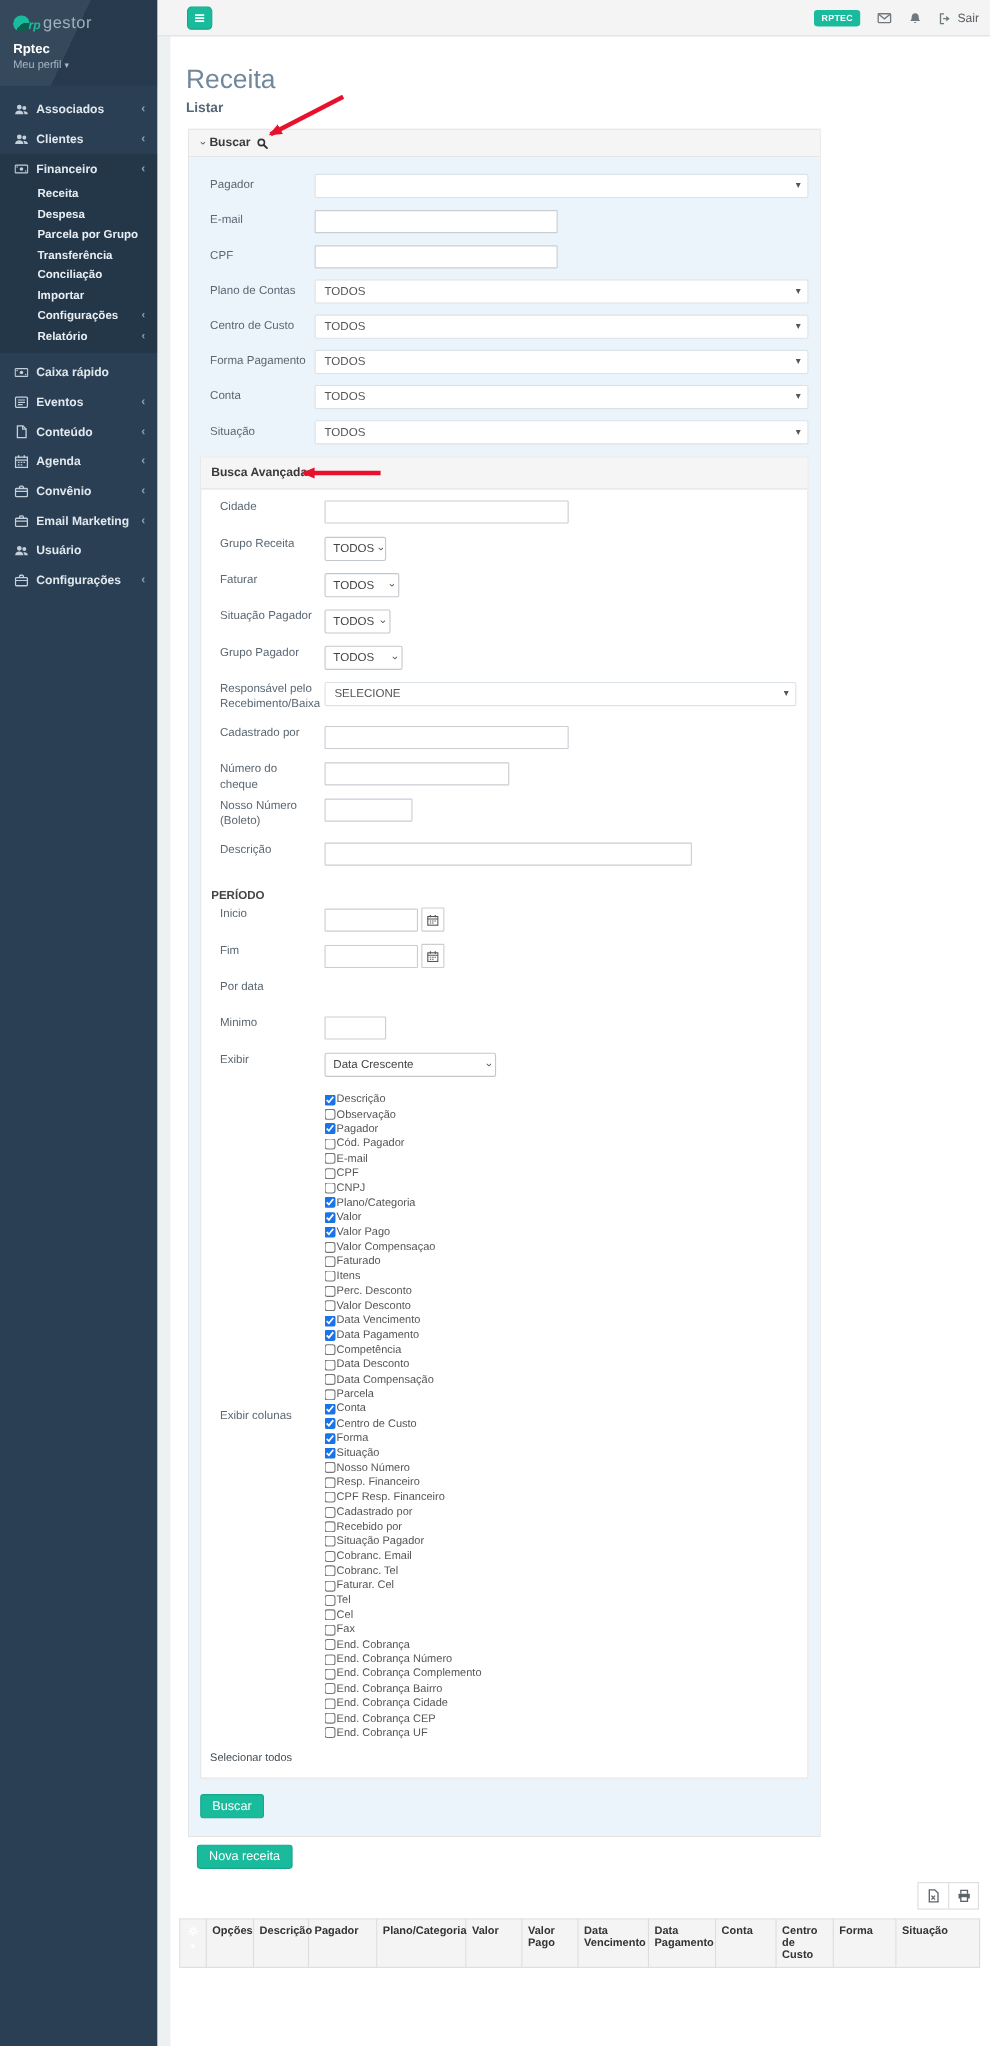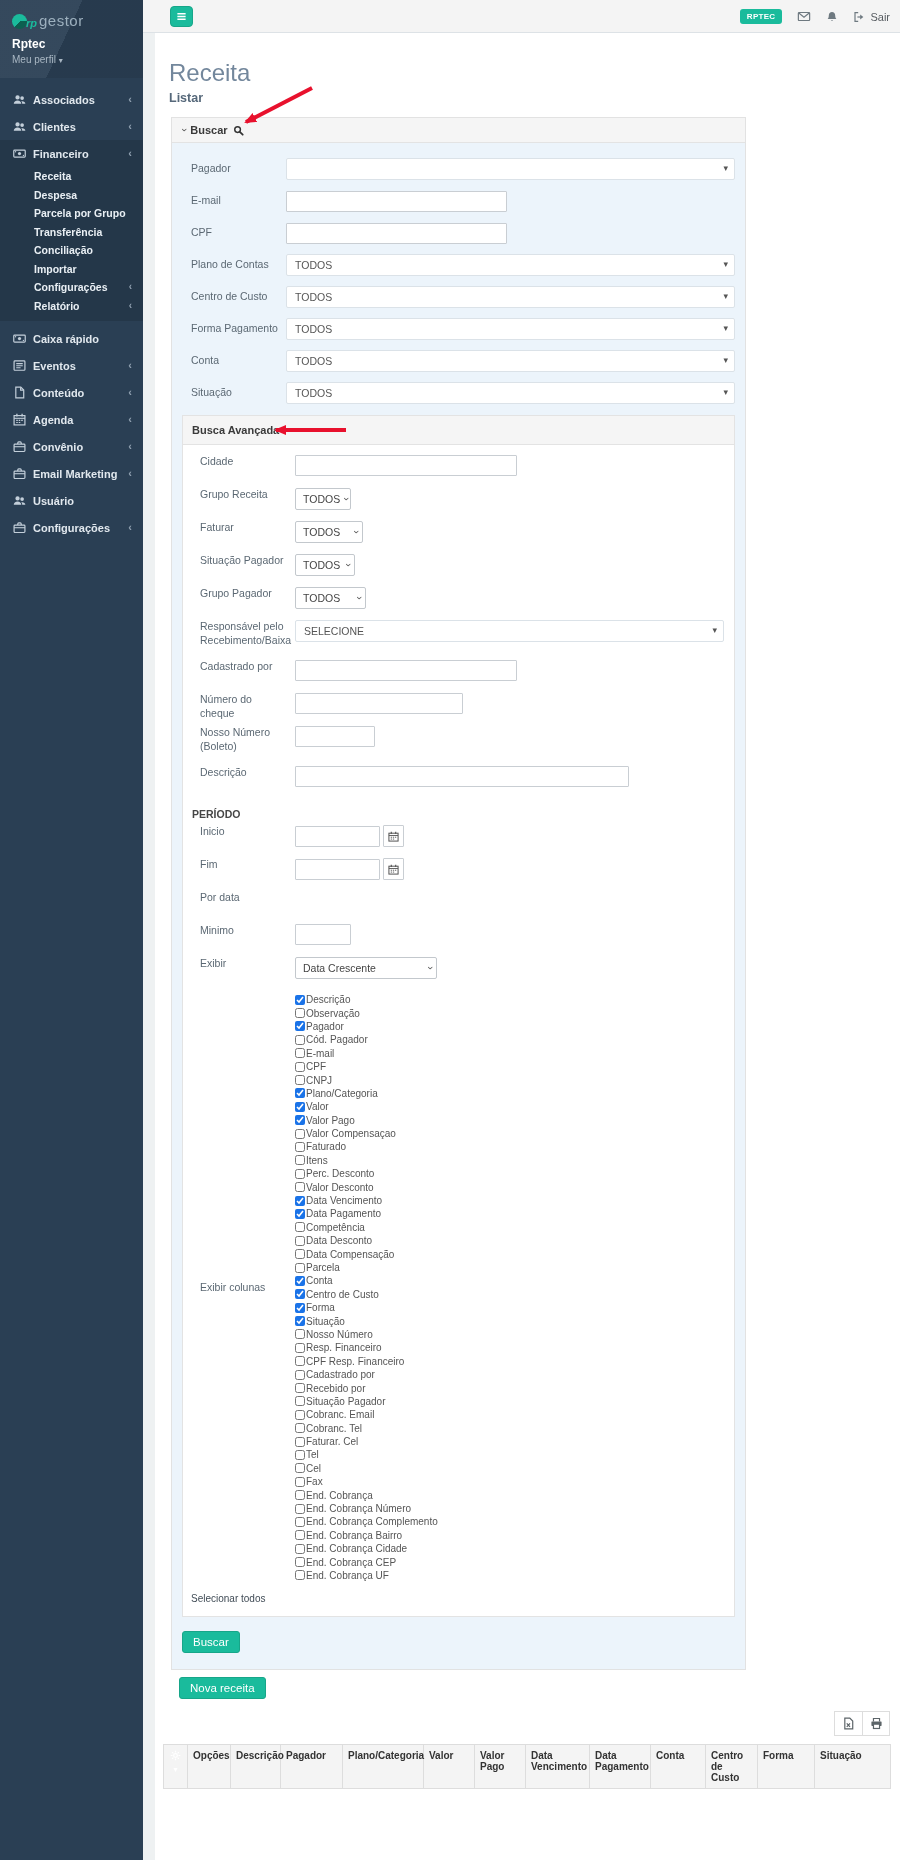--- a/index.html
+++ b/index.html
@@ -499,21 +499,21 @@
                 </div>
                 <div class="adv-row">
                   <div class="lbl">Minimo</div>
                   <div class="ctrl">
                     <input class="txt" type="text" style="width: 56px;">
                   </div>
                 </div>
                 <div class="adv-row">
                   <div class="lbl">Exibir</div>
                   <div class="ctrl">
-                    <div class="mini-select" style="width: 142px;">
+                    <div class="mini-select" style="width: 156px;">
                       <span>Data Crescente</span>
                       <span class="rot90">›</span>
                     </div>
                   </div>
                 </div>
               </div>
             <div class="columns-row">
               <div class="lbl">Exibir colunas</div>
               <div class="col-list" id="col-list">
                   <label class="col-item">

